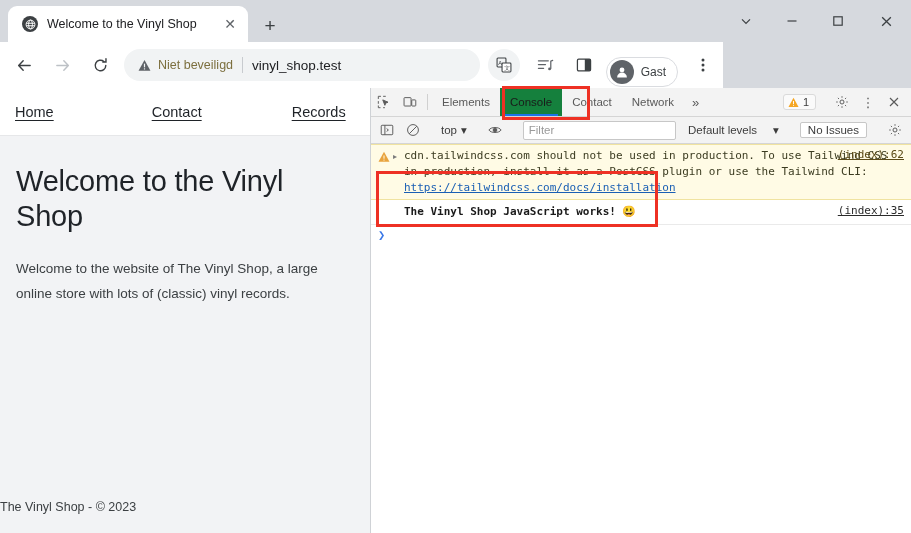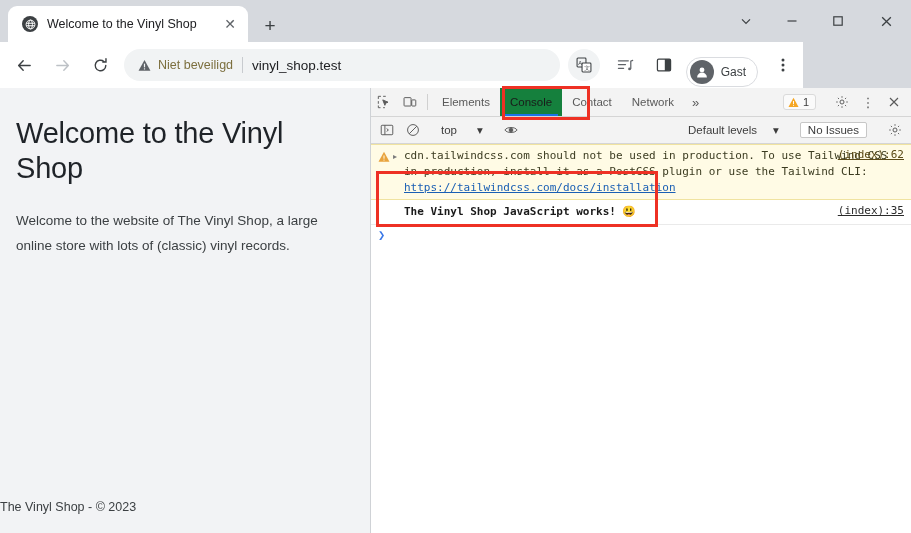--- a/index.html
+++ b/index.html
@@ -45,21 +45,21 @@
     position: absolute; right: 0; top: 0; height: 42px; display: flex; align-items: stretch;
   }
   .wc {
     width: 46px; display: flex; align-items: center; justify-content: center;
     color: #3c4043;
   }
   .wc.close { width: 50px; }
 
   
   .toolbar {
-    position: absolute; left: 0; top: 42px; width: 803px; height: 46px;
+    position: absolute; left: 0; top: 42px; width: 723px; height: 46px;
     background: #ffffff; display: flex; align-items: center;
   }
   .tb-btn {
     width: 32px; height: 32px; margin-left: 6px; border-radius: 50%;
     display: flex; align-items: center; justify-content: center; color: #3c4043;
   }
   .tb-btn.first { margin-left: 8px; }
   .tb-btn.disabled { color: #bdc1c6; }
   .omnibox {
     flex: 1 1 auto; height: 32px; margin: 0 8px 0 8px;
@@ -144,21 +144,21 @@
   .warn-badge {
     display: flex; align-items: center; gap: 4px; padding: 1px 6px 1px 4px;
     border: 1px solid #dadada; border-radius: 3px; background: #fafafa;
     font-size: 11px; color: #3c3c3c; margin-right: 4px;
   }
   .dt-toolbar2 {
     height: 27px; background: #f3f3f3; border-bottom: 1px solid #d5d5d5;
     display: flex; align-items: center; flex: 0 0 auto; padding: 0 3px;
   }
   .ctx-select {
-    display: flex; align-items: center; gap: 20px; font-size: 11.5px; color: #3c3c3c;
+    display: flex; align-items: center; gap: 4px; font-size: 11.5px; color: #3c3c3c;
     padding: 0 6px;
   }
   .filter-input {
     flex: 1 1 auto; height: 19px; max-width: 250px; margin: 0 6px;
     background: #ffffff; border: 1px solid #c7c7c7; border-radius: 2px;
     font-size: 11.5px; color: #9a9a9a; padding: 0 5px;
     display: flex; align-items: center;
   }
   .levels {
     display: flex; align-items: center; gap: 16px; font-size: 11.5px;
@@ -312,20 +312,25 @@
         <svg width="16" height="16" viewBox="0 0 16 16" fill="#3c4043">
             <circle cx="8" cy="3" r="1.5"></circle>
             <circle cx="8" cy="8" r="1.5"></circle>
             <circle cx="8" cy="13" r="1.5"></circle>
           </svg>
       </div>
     </div>
   </div>
 
   <div class="viewport">
+    <div class="page-nav">
+      <a class="nav-link nav-home">Home</a>
+      <a class="nav-link nav-contact">Contact</a>
+      <a class="nav-link nav-records">Records</a>
+    </div>
     <div class="page-body">
       <h1 class="page-h1">Welcome to the Vinyl Shop</h1>
       <p class="page-p">Welcome to the website of The Vinyl Shop, a large online store with lots of (classic) vinyl records.</p>
     </div>
     <div class="page-footer">
       <span class="footer-left">The Vinyl Shop - © 2023</span>
     </div>
   </div>
 
   <div class="devtools">
@@ -394,20 +399,21 @@
         <span>▾</span>
       </div>
       <div class="dt-vsep"></div>
       <div class="dt-icobtn">
         <svg width="14" height="14" viewBox="0 0 16 16" fill="none" stroke="#5a5a5a" stroke-width="1.1">
             <path d="M1 8 C3.4 4.2 12.6 4.2 15 8 C12.6 11.8 3.4 11.8 1 8 Z"></path>
             <circle cx="8" cy="8" r="2.1" fill="#5a5a5a"></circle>
           </svg>
       </div>
       <div class="dt-vsep"></div>
+      <div class="filter-input" title="Filter">Filter</div>
       <div class="levels">
         <span>Default levels</span>
         <span>▾</span>
       </div>
       <div class="dt-vsep"></div>
       <div class="issues-btn">No Issues</div>
       <div class="dt-vsep"></div>
       <div class="dt-icobtn">
         <svg width="14" height="14" viewBox="0 0 16 16" fill="none" stroke="#5a5a5a" stroke-width="1.1">
             <circle cx="8" cy="8" r="2.3"></circle>

